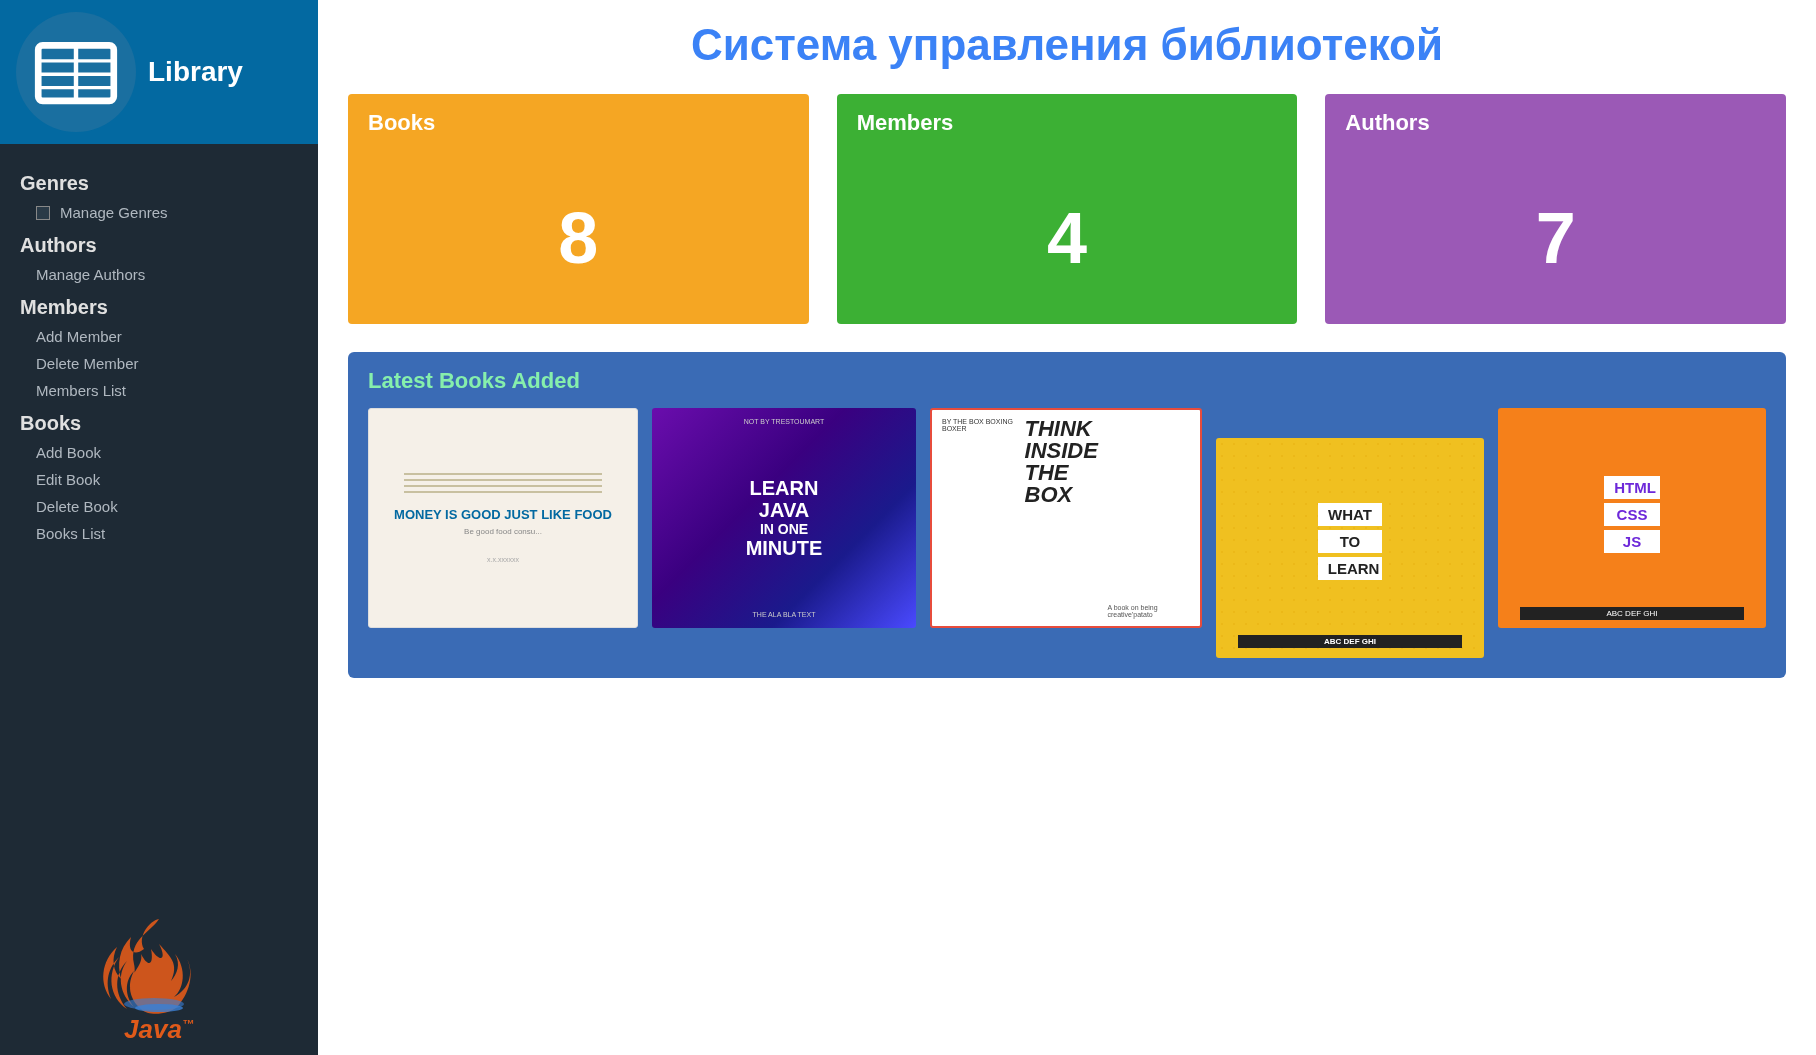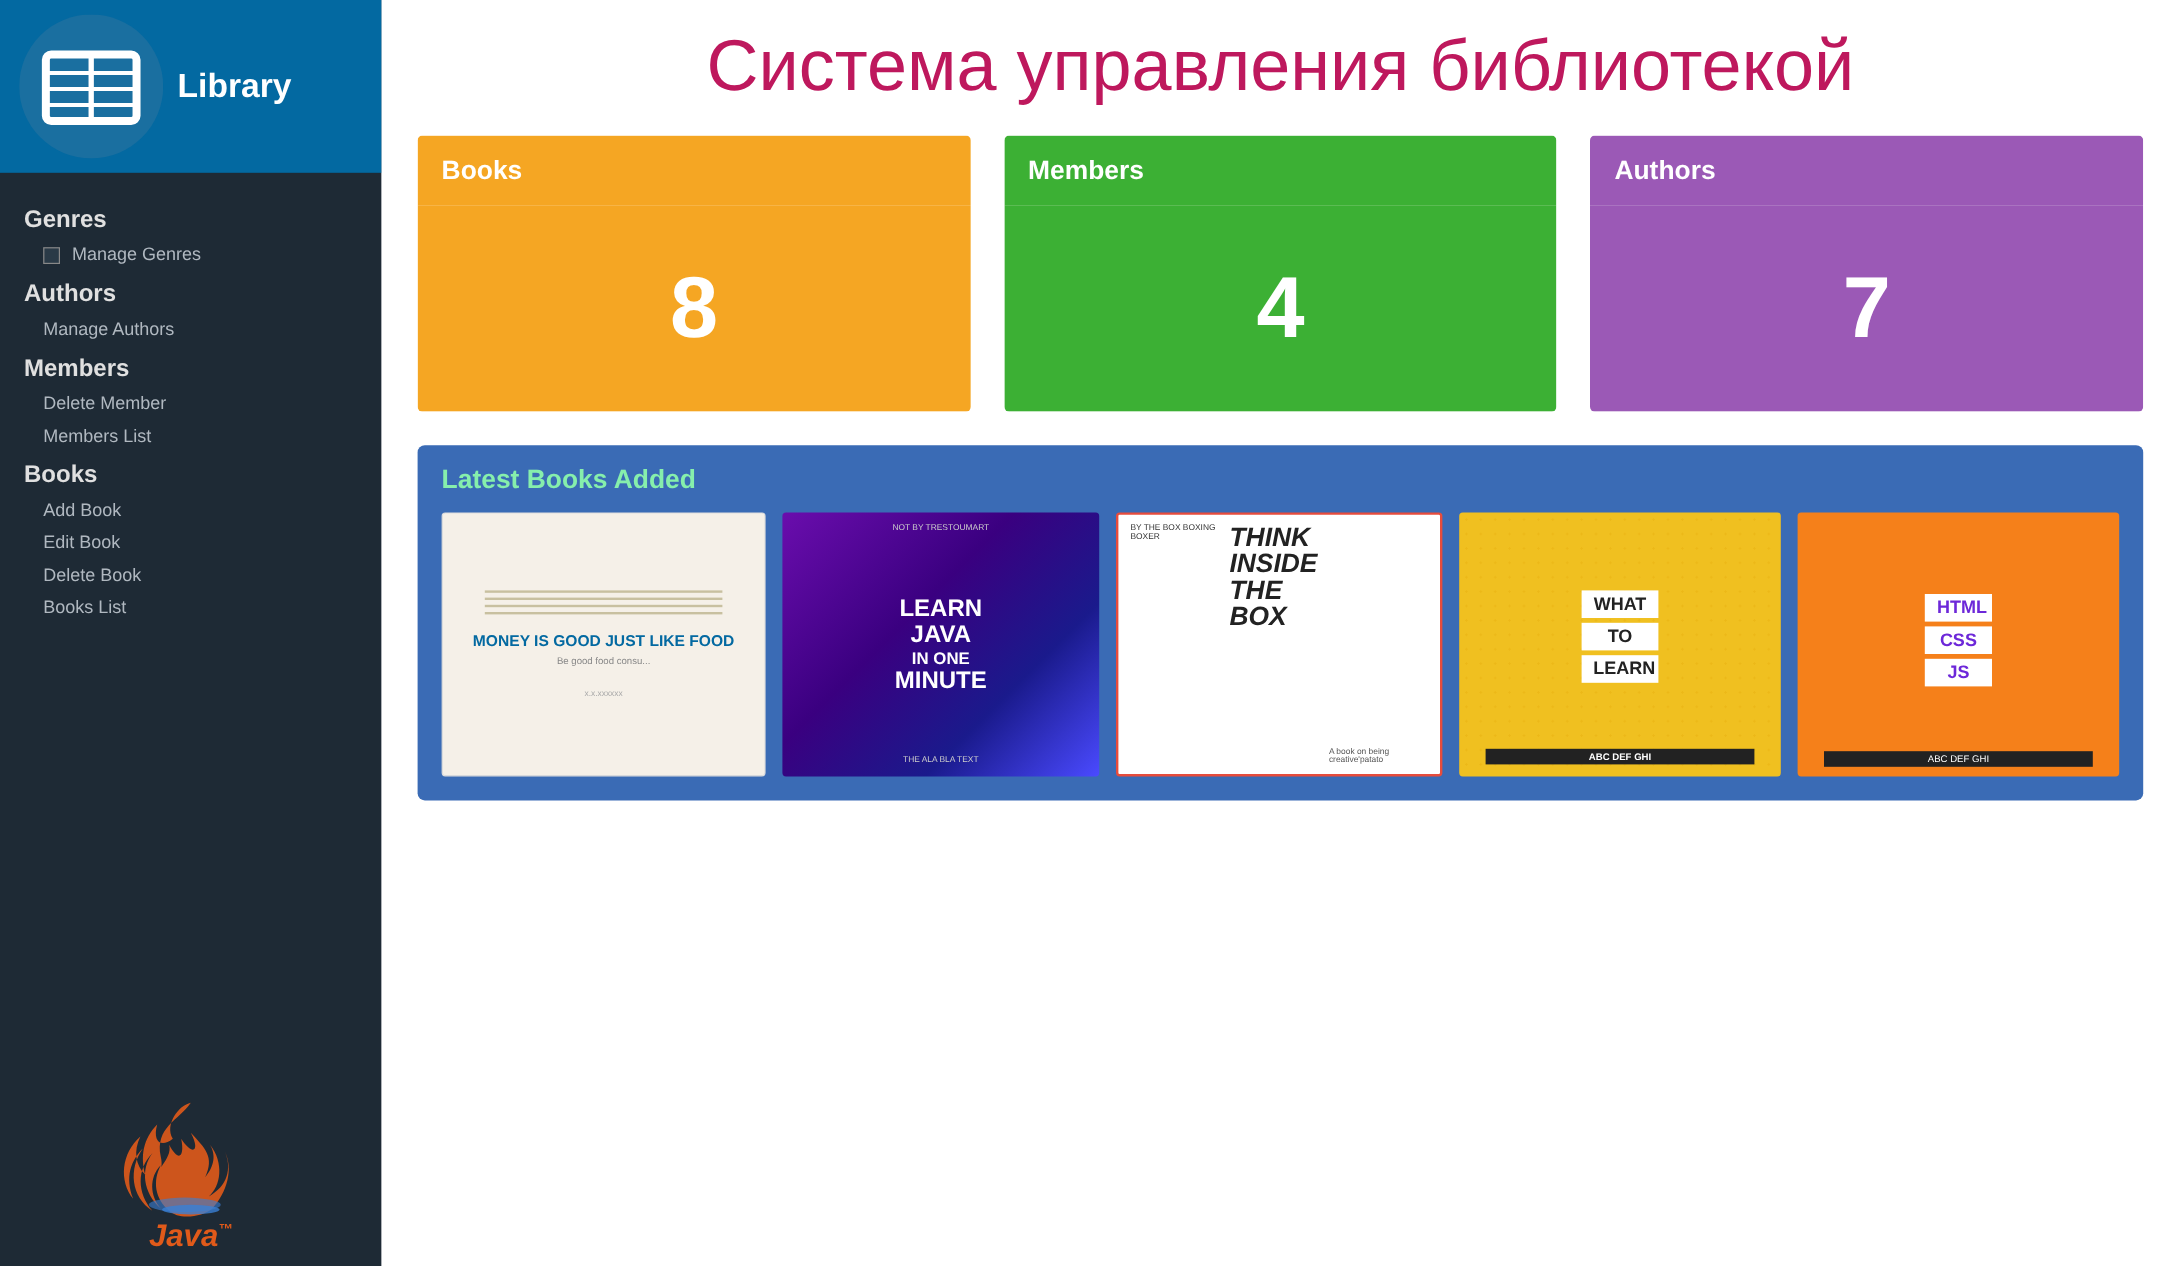--- a/index.html
+++ b/index.html
@@ -73,23 +73,23 @@
       flex-direction: column;
       padding: 0 30px;
       overflow-y: auto;
       background: #fff;
     }
     #page-title-area {
       padding: 20px 0 24px 0;
       text-align: center;
     }
     #page-title {
-      font-size: 60px;
-      font-weight: 400;
-      color: #be185d;
+      font-size: 44px;
+      font-weight: 700;
+      color: #3b82f6;
     }
 
     
     #stats-row {
       display: flex;
       gap: 28px;
       margin-bottom: 28px;
     }
     .stat-card {
       flex: 1;
@@ -353,20 +353,23 @@
       <span>Manage Genres</span>
     </div>
 
     <div class="nav-section-header">Authors</div>
     <div class="nav-item">
       <span>Manage Authors</span>
     </div>
 
     <div class="nav-section-header">Members</div>
     <div class="nav-item">
+      <span>Add Member</span>
+    </div>
+    <div class="nav-item">
       <span>Delete Member</span>
     </div>
     <div class="nav-item">
       <span>Members List</span>
     </div>
 
     <div class="nav-section-header">Books</div>
     <div class="nav-item">
       <span>Add Book</span>
     </div>
@@ -453,21 +456,21 @@
       <div class="book-cover book-think">
         <div class="book-think-byline">BY THE BOX BOXING BOXER</div>
         <div class="book-think-title">
           <div>THINK</div>
           <div>INSIDE</div>
           <div>THE BOX</div>
         </div>
         <div class="book-think-subtitle">A book on being creative'patato</div>
       </div>
 
-      <div class="book-cover" style="background:#f0c020; display:flex; flex-direction:column; align-items:center; justify-content:center; padding:10px; position:relative;">
+      <div class="book-cover" style="background:#f0c020; display:flex; flex-direction:column; align-items:center; justify-content:center; padding:10px; position:relative;margin-top:30px;">
         <div class="book-what-dots"></div>
         <div class="book-what-content">
           <div class="book-what-word">WHAT</div>
           <div class="book-what-word">TO</div>
           <div class="book-what-word">LEARN</div>
         </div>
         <div class="book-what-badge">ABC DEF GHI</div>
       </div>
 
       <div class="book-cover book-html">

